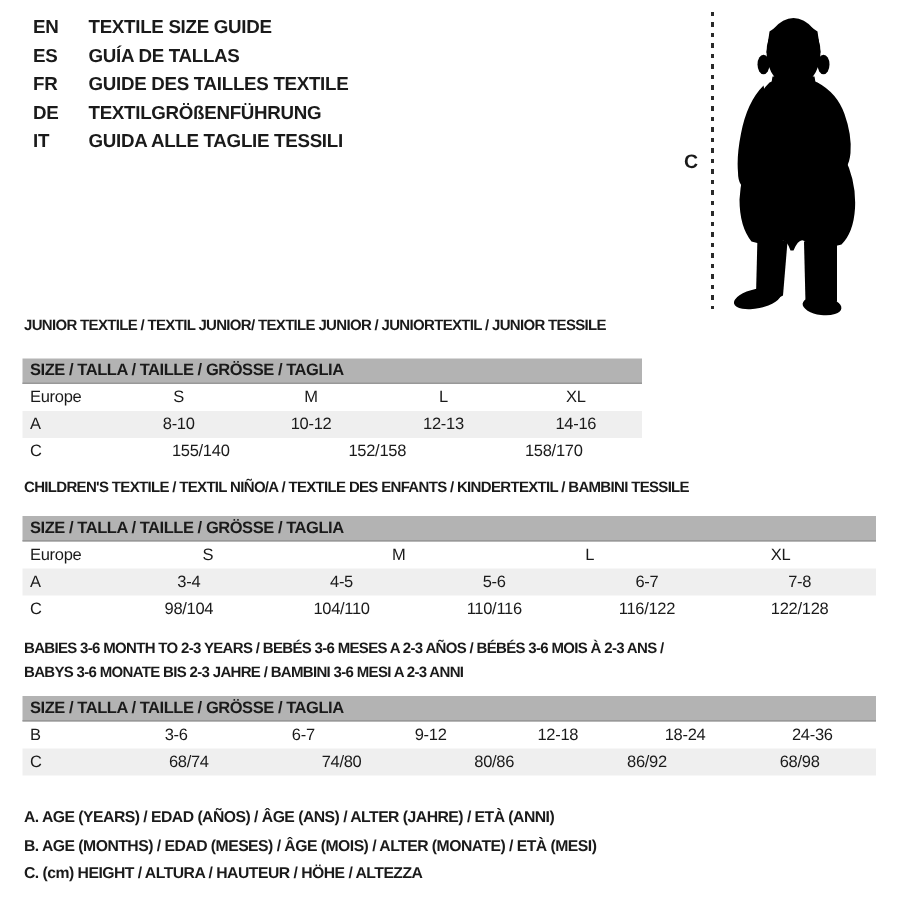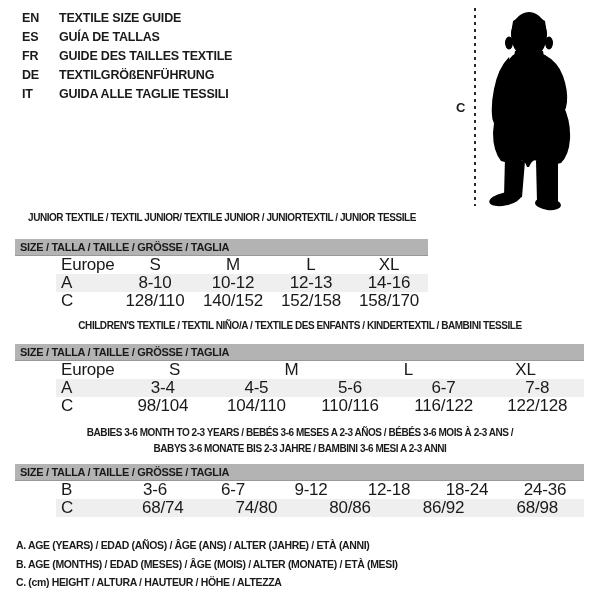--- a/index.html
+++ b/index.html
@@ -28,30 +28,30 @@
   .measure-line{position:absolute;left:24px;top:8px;width:2px;height:198px;
     background:repeating-linear-gradient(to bottom,#2a2a2a 0 3px,transparent 3px 7px);}
   .measure-label{position:absolute;left:6px;top:100px;font-weight:bold;font-size:13px;}
   .toddler{position:absolute;left:32px;top:5px;}
   
   .section{position:absolute;left:16px;}
   .sec1{top:211px;}
   .sec2{top:319px;}
   .sec3{top:425px;}
   .sec-title{font-weight:bold;font-size:10px;letter-spacing:-0.45px;
-    line-height:13px;white-space:nowrap;text-align:center;}
+    line-height:13px;white-space:nowrap;}
   .sec3 .sec-title{line-height:16px;}
   .stable{margin-left:-1px;}
   .sec1 .stable{width:413px;margin-top:15px;}
   .sec2 .stable{width:569px;margin-top:12px;}
   .sec3 .stable{width:569px;margin-top:7px;}
   .t-header{background:var(--bar);height:17px;line-height:16px;
     border-bottom:1px solid var(--line);
     font-weight:bold;font-size:11px;letter-spacing:-0.3px;padding-left:5px;}
-  .t-row{display:flex;height:18px;line-height:18px;font-size:17px;letter-spacing:-0.2px;margin-left:41px;}
+  .t-row{display:flex;height:18px;line-height:18px;font-size:11px;letter-spacing:-0.2px;}
   .t-row.shaded{background:var(--shade);}
   .rlabel{width:60px;padding-left:5px;flex:none;}
   .cell{flex:1;text-align:center;}
   
   .footnotes{position:absolute;left:16px;top:536px;
     font-weight:bold;font-size:10.5px;letter-spacing:-0.35px;
     line-height:18.5px;white-space:nowrap;}
 </style>
 </head>
 <body>
@@ -117,22 +117,21 @@
         </div>
         <div class="t-row shaded">
           <span class="rlabel">A</span>
           <span class="cell">8-10</span>
           <span class="cell">10-12</span>
           <span class="cell">12-13</span>
           <span class="cell">14-16</span>
         </div>
         <div class="t-row">
           <span class="rlabel">C</span>
-          <span class="cell">128/110</span>
-          <span class="cell">140/152</span>
+          <span class="cell">155/140</span>
           <span class="cell">152/158</span>
           <span class="cell">158/170</span>
         </div>
       </div>
     </div>
     <div class="section sec2">
       <div class="sec-title">
         <div class="title-line">CHILDREN'S TEXTILE / TEXTIL NIÑO/A / TEXTILE DES ENFANTS / KINDERTEXTIL / BAMBINI TESSILE</div>
       </div>
       <div class="stable">

